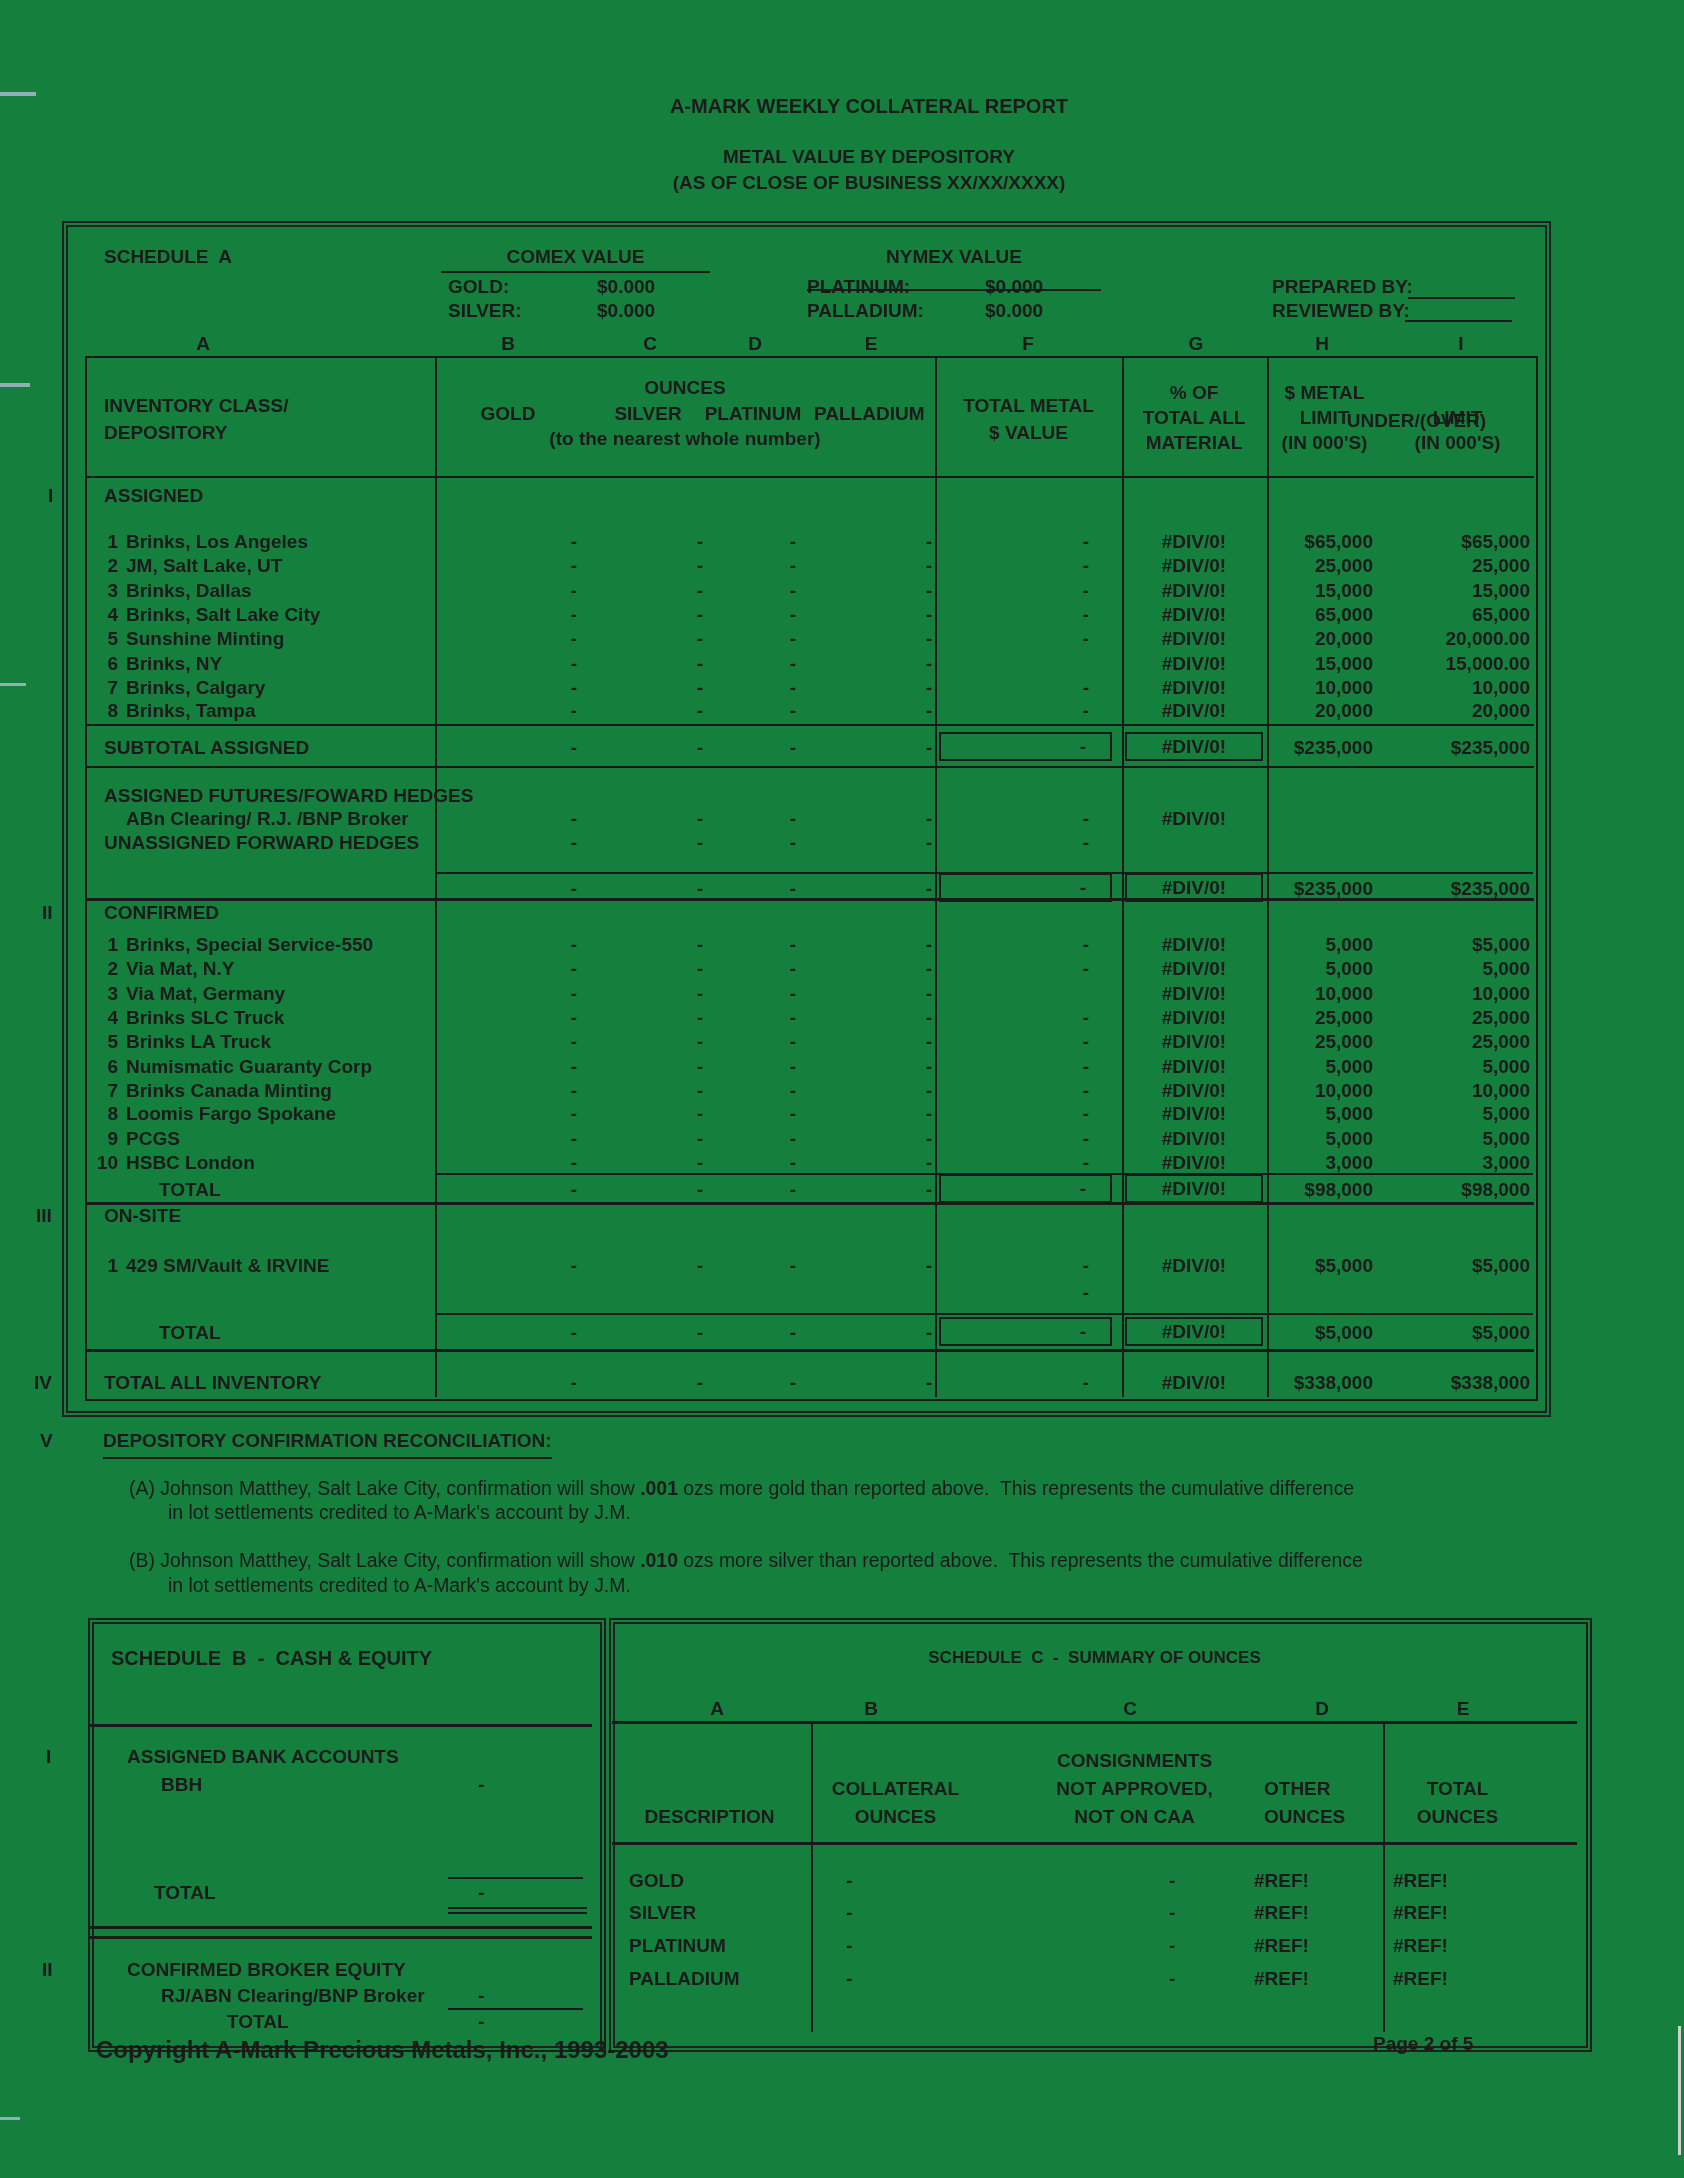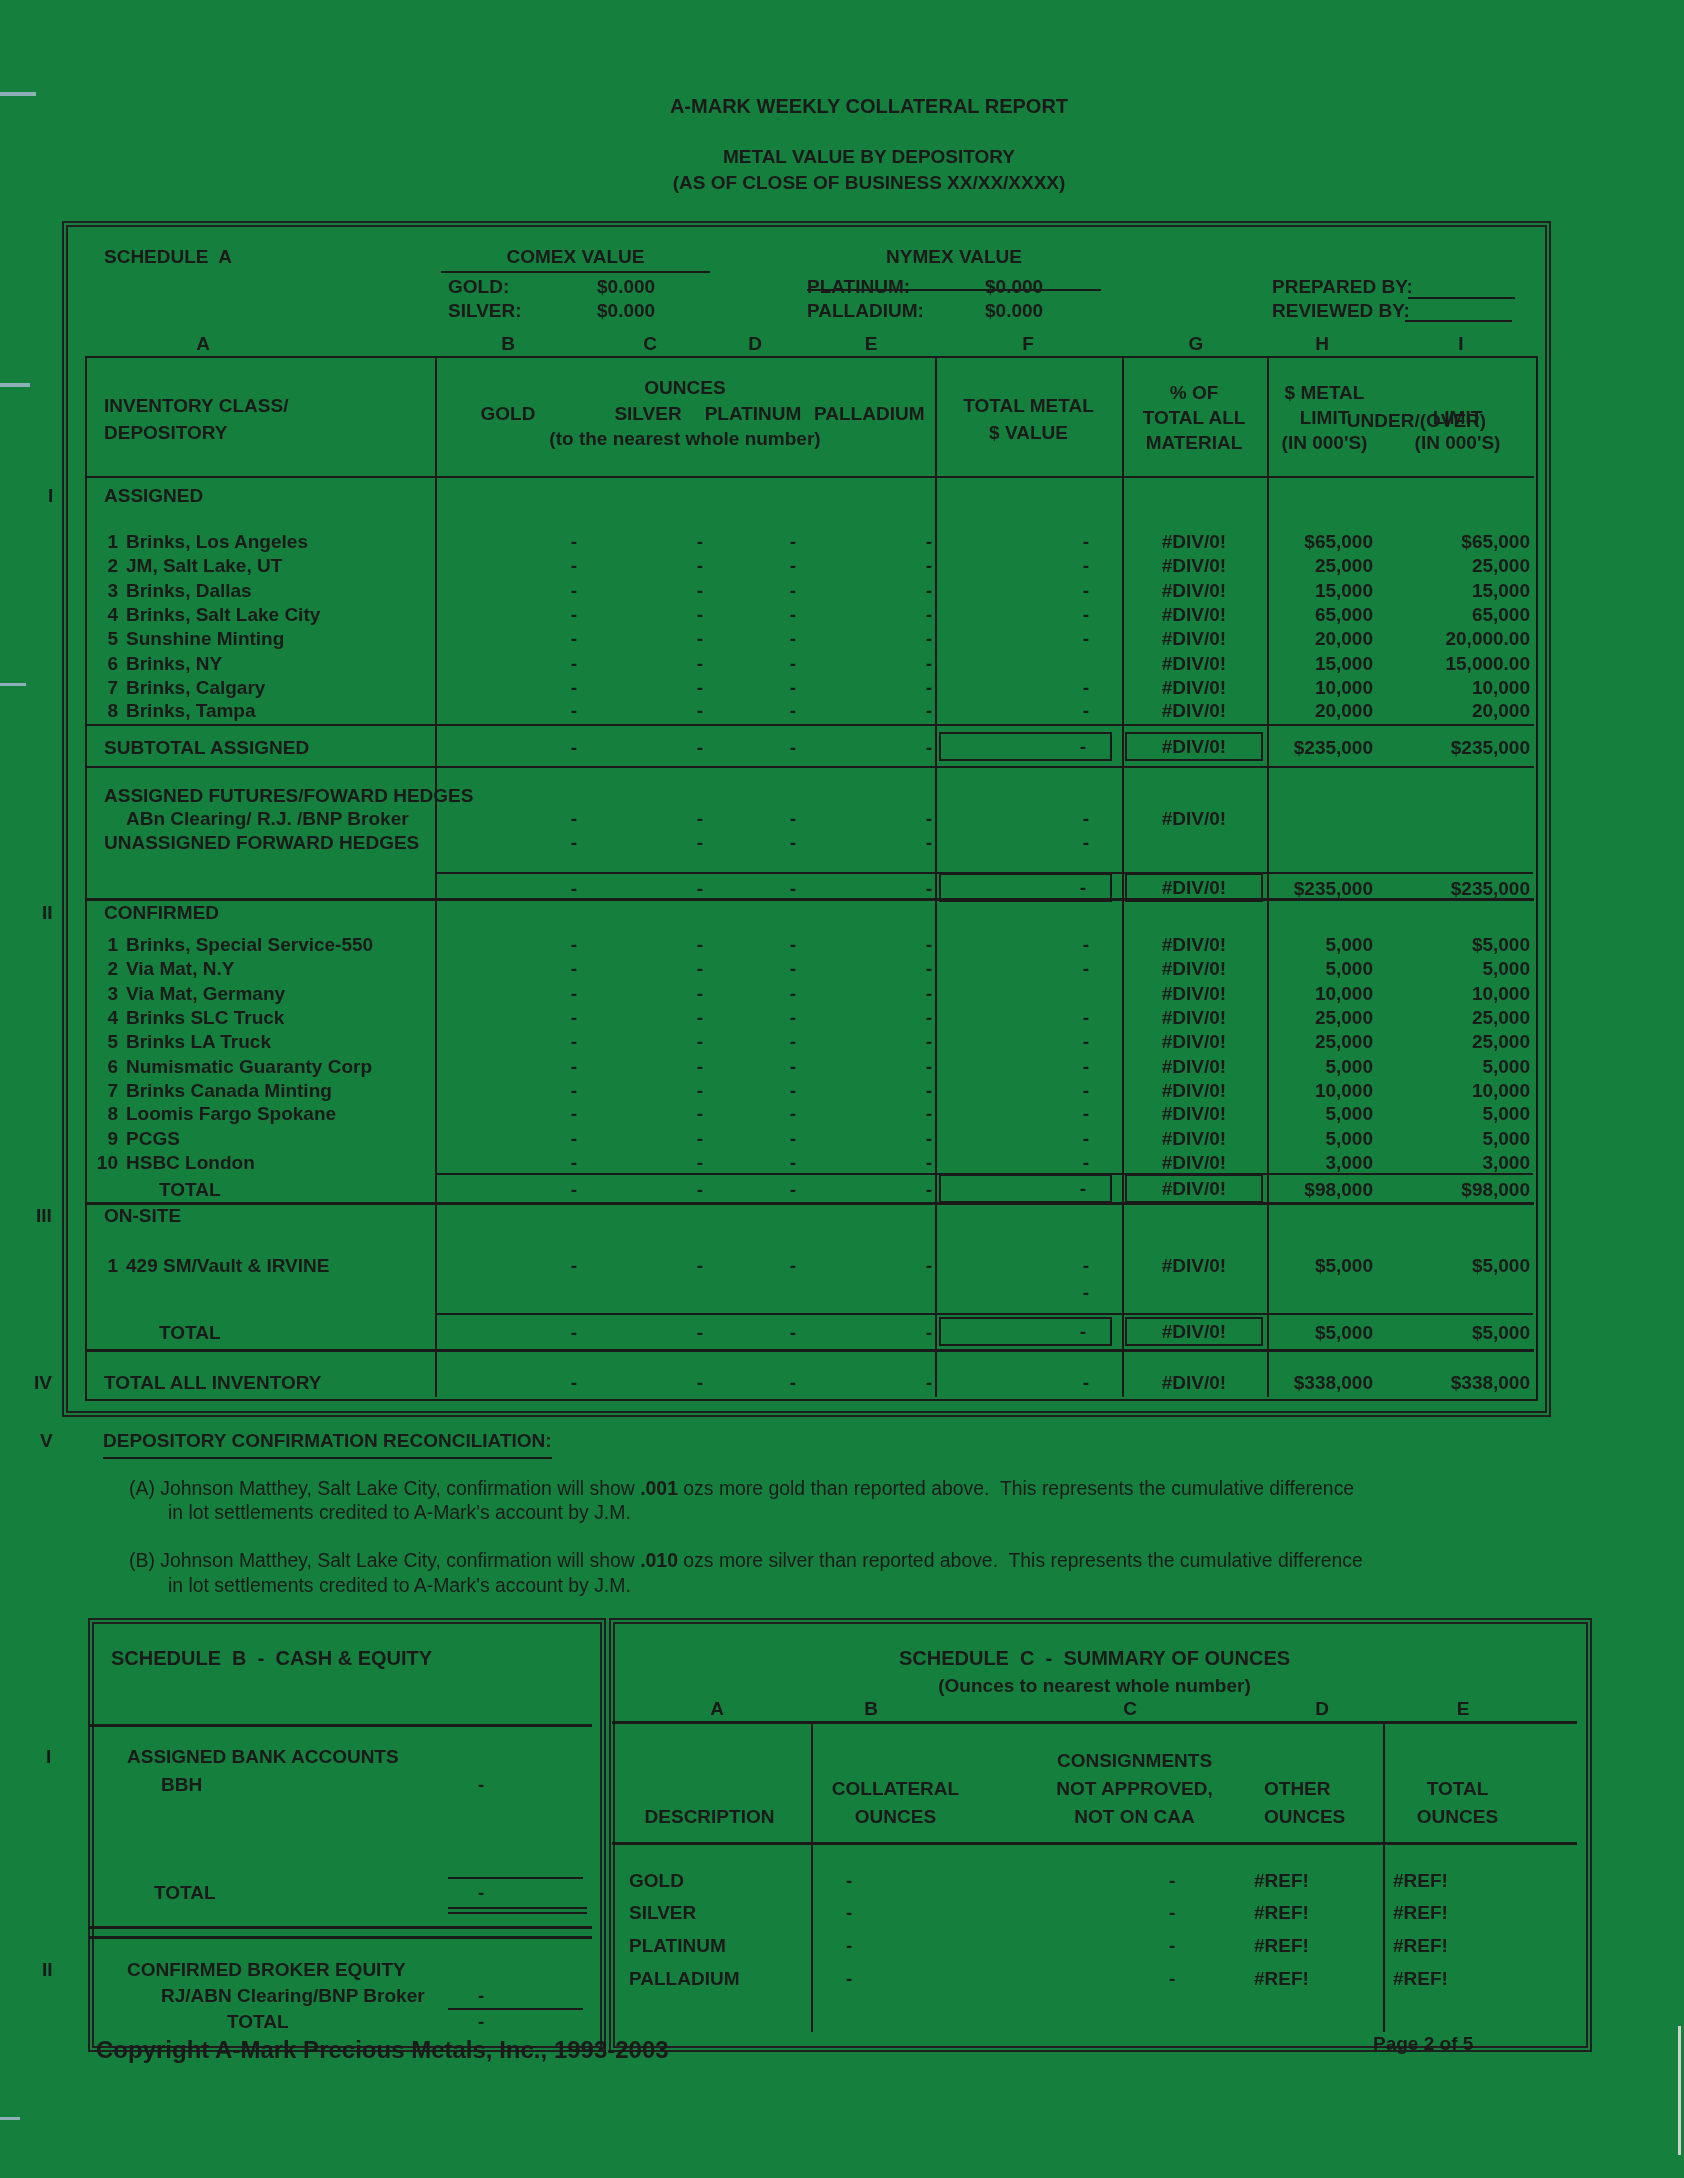--- a/index.html
+++ b/index.html
@@ -458,22 +458,21 @@
   <div class="hline" style="left:90px;top:1936px;width:502px;height:2.5px;"></div>
   <div class="abs" style="left:42px;top:1958px;">II</div>
   <div class="abs" style="left:127px;top:1958px;">CONFIRMED BROKER EQUITY</div>
   <div class="abs" style="left:161px;top:1984px;">RJ/ABN Clearing/BNP Broker</div>
   <div class="abs rt" style="left:478px;top:1984px;width:92px;">-</div>
   <div class="hline" style="left:448px;top:2008px;width:135px;height:2px;"></div>
   <div class="abs" style="left:227px;top:2010px;">TOTAL</div>
   <div class="abs rt" style="left:478px;top:2010px;width:92px;">-</div>
 
   <div class="dbox" style="left:609px;top:1618px;width:971px;height:422px;"></div>
-  <div class="abs ctr" style="left:609px;top:1646px;width:971px;font-size:20px;">SCHEDULE  C  -  SUMMARY OF OUNCES</div>
-  <div class="abs ctr" style="left:609px;top:1674px;width:971px;">(Ounces to nearest whole number)</div>
+  <div class="abs ctr" style="left:609px;top:1646px;width:971px;font-size:17px;">SCHEDULE  C  -  SUMMARY OF OUNCES</div>
   <div class="abs ctr" style="left:697px;top:1697px;width:40px;">A</div>
   <div class="abs ctr" style="left:851px;top:1697px;width:40px;">B</div>
   <div class="abs ctr" style="left:1110px;top:1697px;width:40px;">C</div>
   <div class="abs ctr" style="left:1302px;top:1697px;width:40px;">D</div>
   <div class="abs ctr" style="left:1443px;top:1697px;width:40px;">E</div>
   <div class="hline" style="left:612px;top:1721px;width:965px;height:2.5px;"></div>
   <div class="hline" style="left:612px;top:1842px;width:965px;height:2.5px;"></div>
   <div class="vline" style="left:811px;top:1721px;width:2px;height:311px;"></div>
   <div class="vline" style="left:1383px;top:1721px;width:2px;height:311px;"></div>
   <div class="abs ctr" style="left:615px;top:1805px;width:189px;">DESCRIPTION</div>

